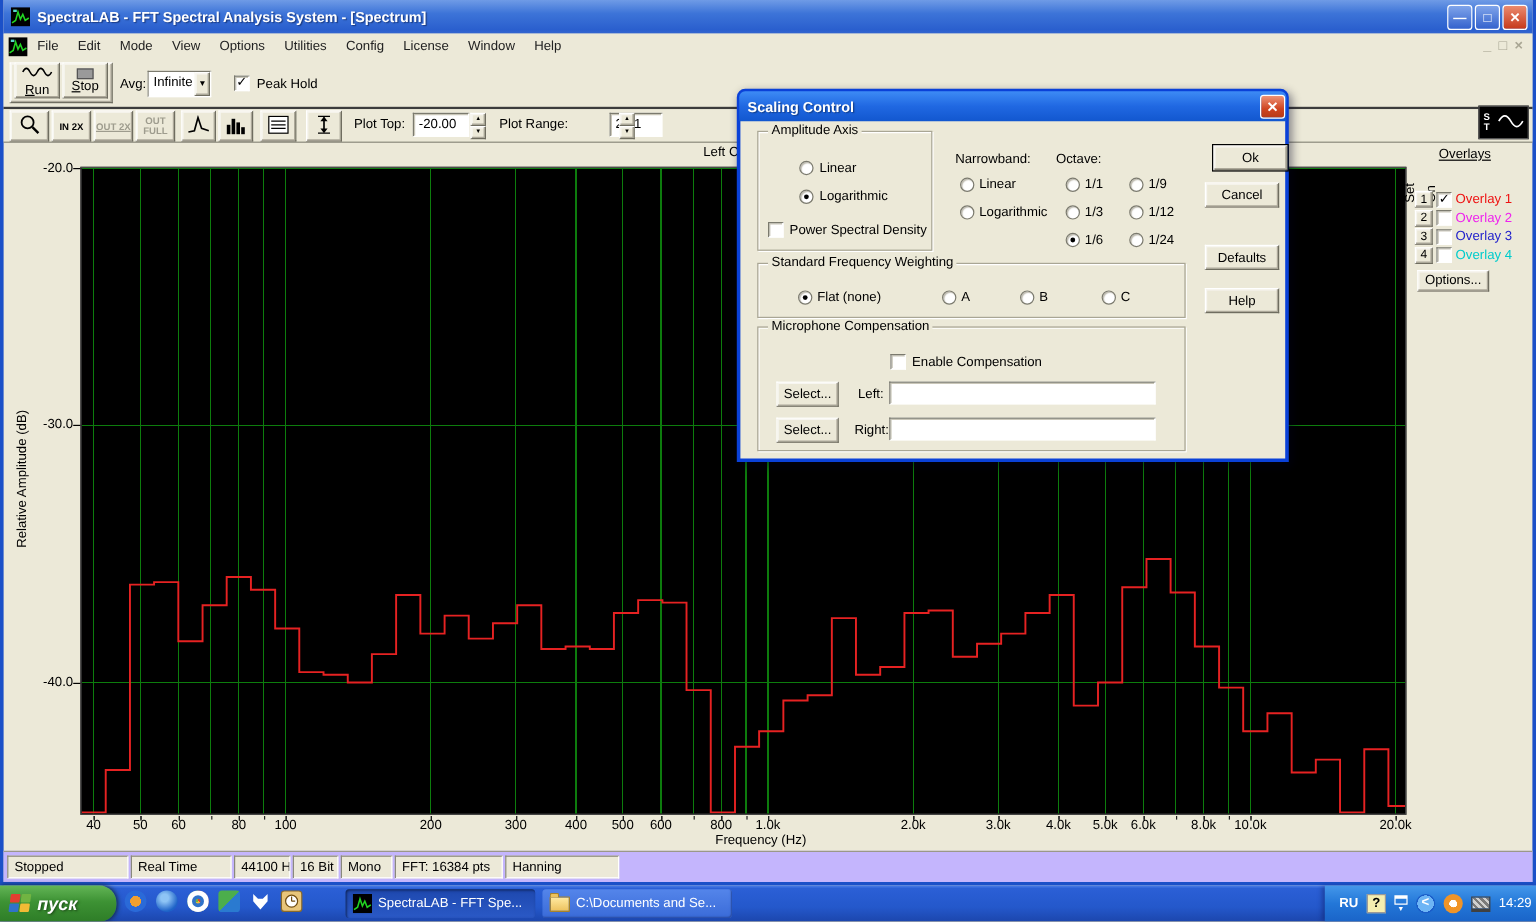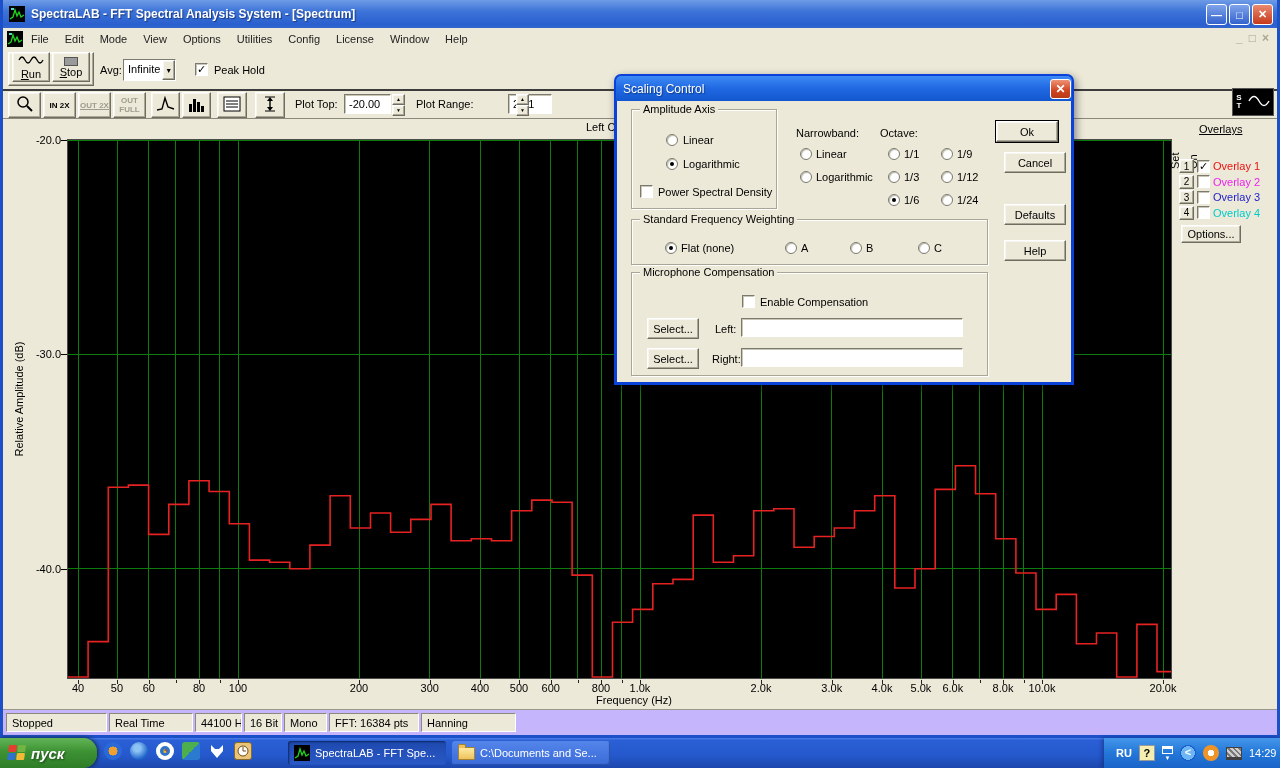--- a/index.html
+++ b/index.html
@@ -83,21 +83,21 @@
   .spanel { position:absolute; top:3px; height:19px; padding:3px 0 0 5px; background:#ECE9D8;
             border:1px solid; border-color:#8a897c #fff #fff #8a897c; white-space:nowrap; overflow:hidden; }
 
   
   .dialog { position:absolute; left:614px; top:74px; width:460px; height:311px; z-index:50;
             background:#ECE9D8; border:3px solid #0a41d8; border-radius:7px 7px 0 0;
             box-shadow:2px 3px 8px rgba(0,0,30,.45); }
   .dlg-title { position:absolute; left:-1px; top:-1px; right:-1px; height:25px; border-radius:5px 5px 0 0;
                background:linear-gradient(180deg,#3d8bf5 0%,#2068e2 50%,#1257cf 100%);
                display:flex; align-items:center; padding-left:7px; }
-  .dlg-title .t { color:#fff; font-weight:normal; font-size:12px; text-shadow:1px 1px 1px #123e8a; }
+  .dlg-title .t { color:#fff; font-weight:bold; font-size:12px; text-shadow:1px 1px 1px #123e8a; }
   .dlg-close { position:absolute; left:433px; top:2px; width:21px; height:20px; border-radius:3px;
                border:1px solid #fff; background:linear-gradient(180deg,#ee9276,#cf4420 60%,#b63a18);
                color:#fff; font-weight:bold; font-size:12px; display:flex; align-items:center; justify-content:center; }
   .gb { position:absolute; border:1px solid #a9a695; box-shadow:1px 1px 0 #fff, inset 1px 1px 0 #fff; }
   .gb > .leg { position:absolute; left:8px; top:-7px; background:#ECE9D8; padding:0 3px; }
   .dbtn { position:absolute; width:62px; height:21px; display:flex; align-items:center; justify-content:center; }
   .dbtn.def { outline:1px solid #000; }
   .selbtn { position:absolute; width:52px; height:21px; display:flex; align-items:center; justify-content:center; }
   .field { position:absolute; height:19px; }
 
@@ -431,21 +431,21 @@
     </div>
     <span class="checkbox" style="position:absolute;left:125px;top:218px;"></span>
     <span class="lbl" style="left:143px;top:219px;">Enable Compensation</span>
     <div class="selbtn b3d" style="left:30px;top:241px;">Select...</div>
     <span class="lbl" style="left:98px;top:246px;">Left:</span>
     <span class="field sunk" style="left:124px;top:241px;width:222px;"></span>
     <div class="selbtn b3d" style="left:30px;top:271px;">Select...</div>
     <span class="lbl" style="left:95px;top:276px;">Right:</span>
     <span class="field sunk" style="left:124px;top:271px;width:222px;"></span>
 
-    <div class="dbtn b3d def" style="left:379px;top:44px;text-align:center;">Ok</div>
+    <div class="dbtn b3d def" style="left:394px;top:44px;text-align:center;">Ok</div>
     <div class="dbtn b3d" style="left:387px;top:75px;">Cancel</div>
     <div class="dbtn b3d" style="left:387px;top:127px;">Defaults</div>
     <div class="dbtn b3d" style="left:387px;top:163px;">Help</div>
   <span class="radio" style="left: 271px; top: 71px;"></span><span class="lbl" style="left: 287px; top: 71px;">1/1</span><span class="radio" style="left: 271px; top: 94px;"></span><span class="lbl" style="left: 287px; top: 94px;">1/3</span><span class="radio on" style="left: 271px; top: 117px;"></span><span class="lbl" style="left: 287px; top: 117px;">1/6</span><span class="radio" style="left: 324px; top: 71px;"></span><span class="lbl" style="left: 340px; top: 71px;">1/9</span><span class="radio" style="left: 324px; top: 94px;"></span><span class="lbl" style="left: 340px; top: 94px;">1/12</span><span class="radio" style="left: 324px; top: 117px;"></span><span class="lbl" style="left: 340px; top: 117px;">1/24</span><span class="radio on" style="left: 48px; top: 165px;"></span><span class="lbl" style="left: 64px; top: 165px;">Flat (none)</span><span class="radio" style="left: 168px; top: 165px;"></span><span class="lbl" style="left: 184px; top: 165px;">A</span><span class="radio" style="left: 233px; top: 165px;"></span><span class="lbl" style="left: 249px; top: 165px;">B</span><span class="radio" style="left: 301px; top: 165px;"></span><span class="lbl" style="left: 317px; top: 165px;">C</span></div>
 
   <div class="taskbar">
     <div class="start">
       <span class="winflag">
         <span style="left:0;top:0;background:#e33e30;"></span>
         <span style="left:9px;top:0;background:#71b442;"></span>

